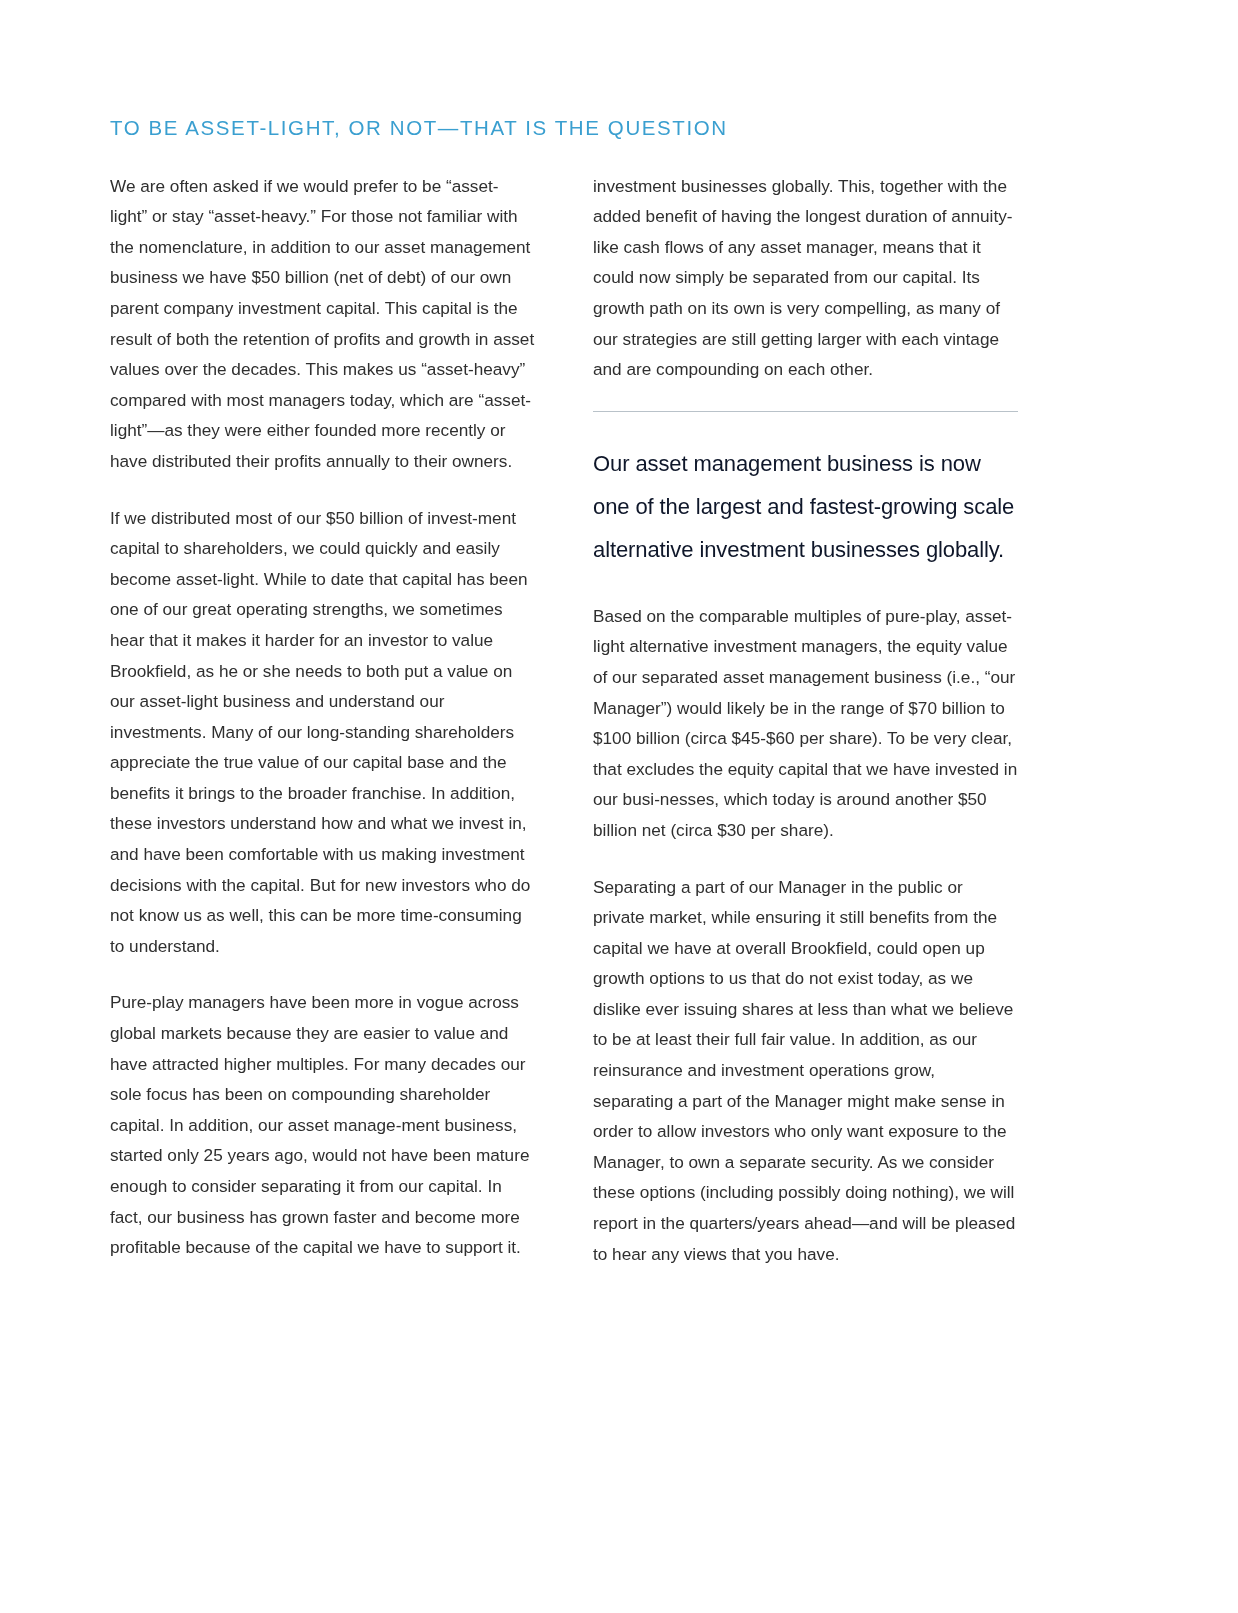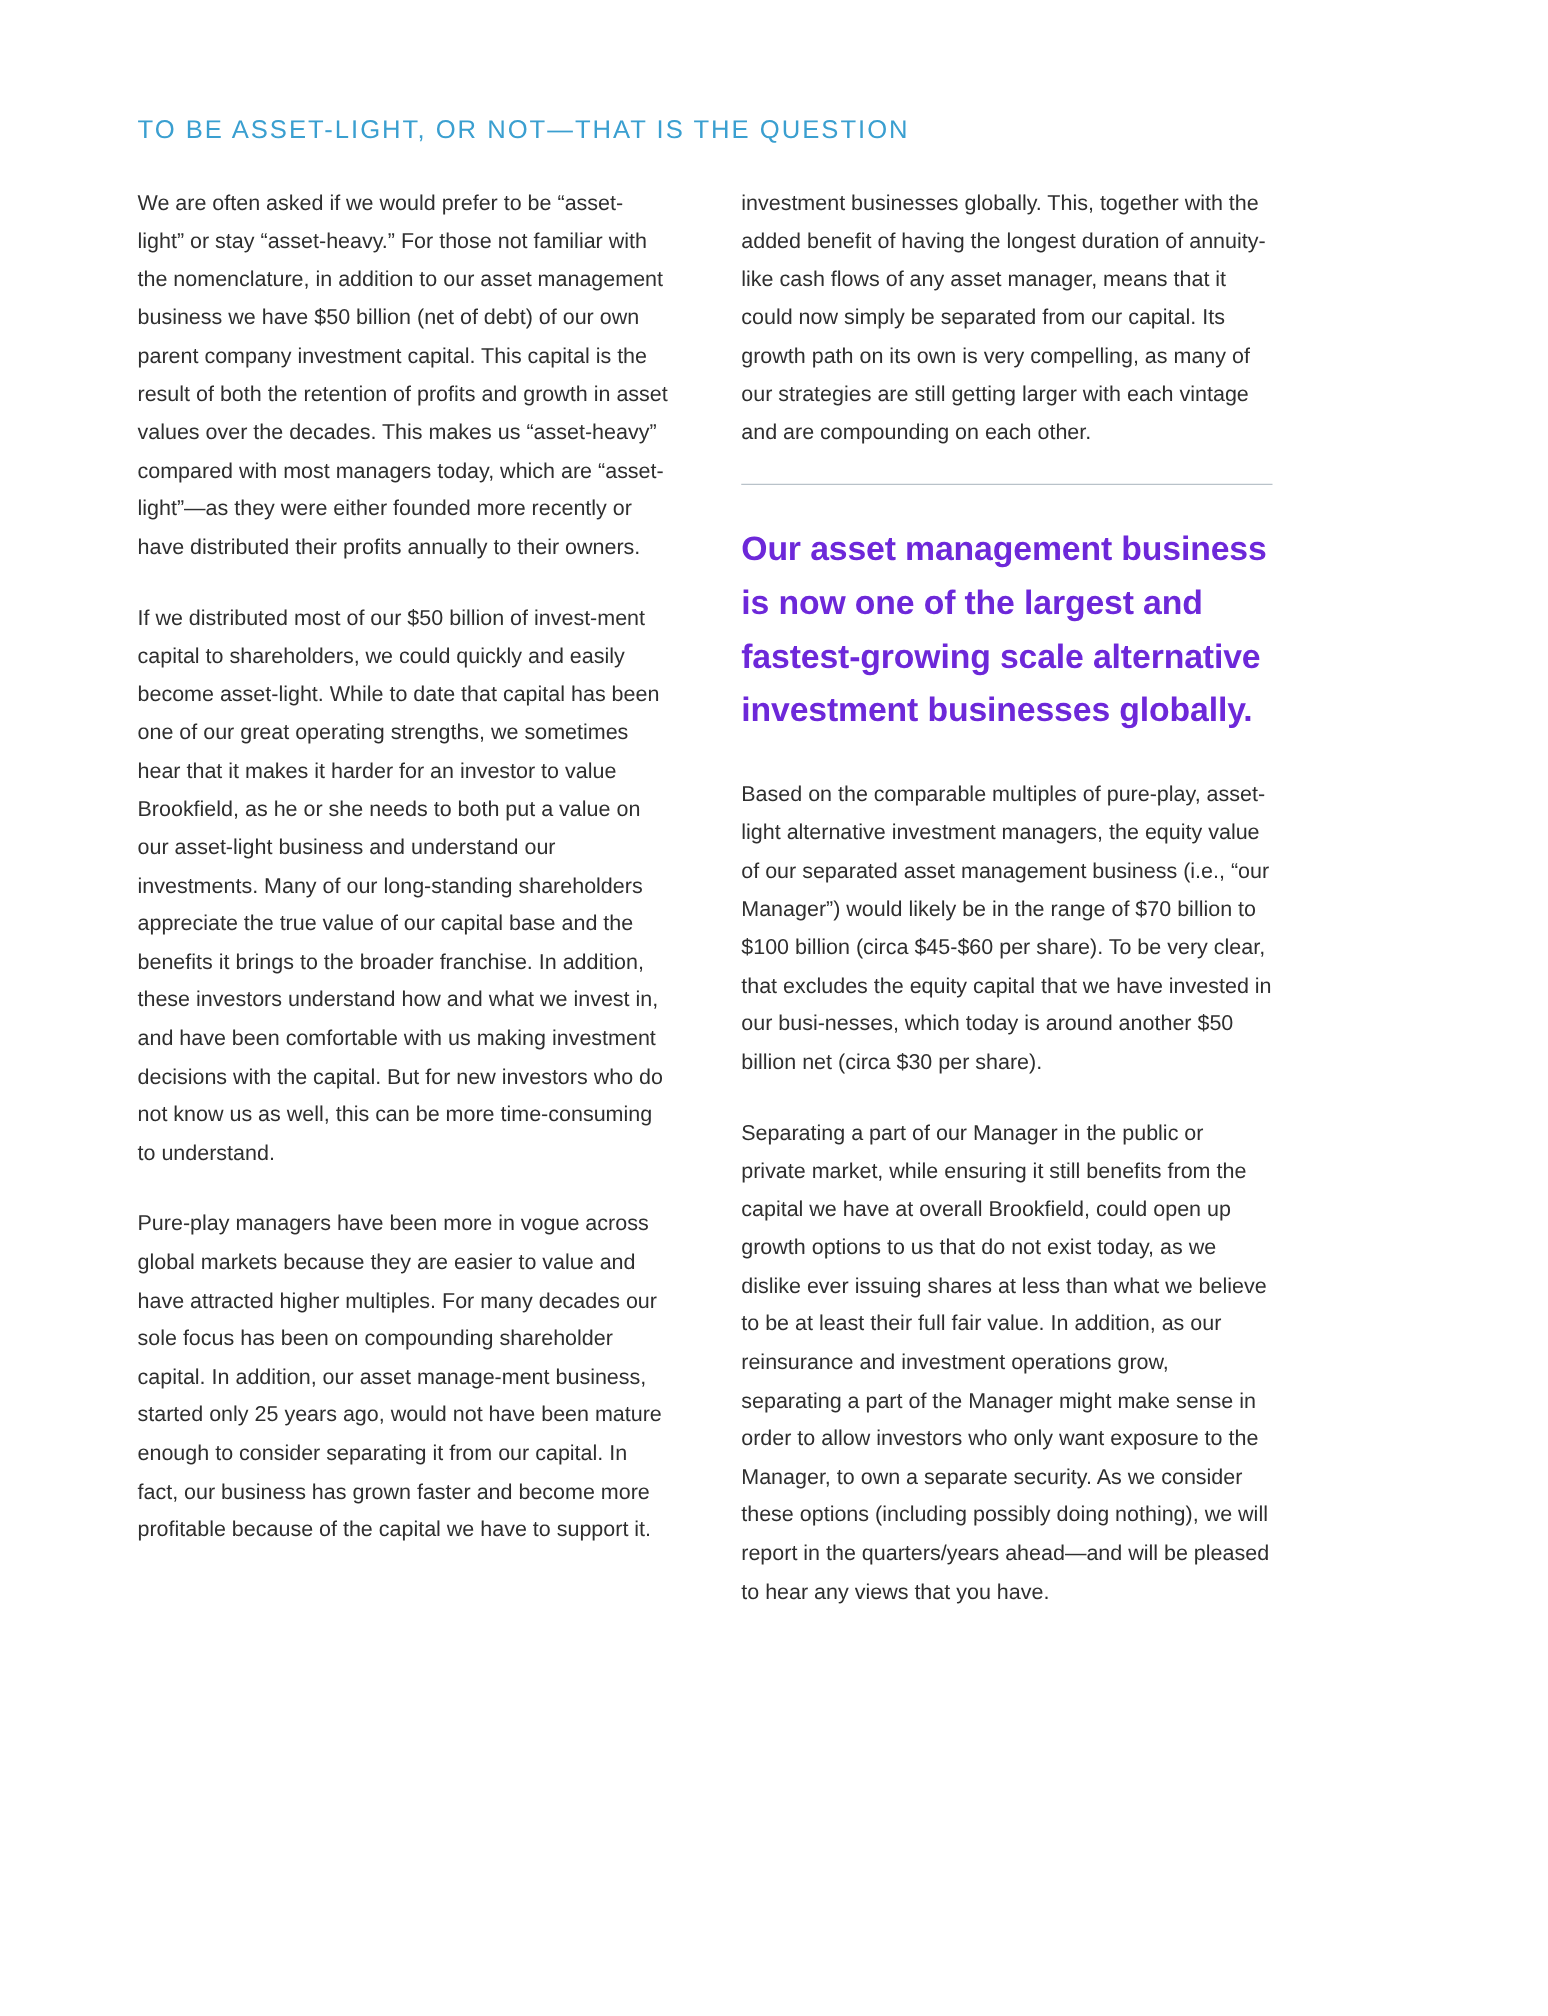--- a/index.html
+++ b/index.html
@@ -19,21 +19,21 @@
     position: absolute;
     left: 0;
     top: 0;
     width: 1238px;
     height: 1613px;
     background: #ffffff;
   }
   .content {
     position: absolute;
     left: 110px;
-    top: 92px;
+    top: 116px;
     width: 908px;
   }
   .section-title {
     font-size: 20.5px;
     letter-spacing: 1.6px;
     color: #3a9fd0;
     font-weight: 500;
     margin: 0 0 30px 0;
     line-height: 1.2;
     white-space: nowrap;
@@ -56,24 +56,24 @@
   p.body:last-child {
     margin-bottom: 0;
   }
   .rule {
     border: none;
     border-top: 1px solid #b9c2c9;
     margin: 22px 0 30px 0;
     width: 100%;
   }
   .pullquote {
-    font-size: 27px;
+    font-size: 22px;
     line-height: 43px;
-    font-weight: 700;
-    color: #6d28d9;
+    font-weight: 400;
+    color: #0f172a;
     margin: 0 0 30px 0;
     letter-spacing: -0.1px;
   }
 </style>
 </head>
 <body>
 
 <div class="page">
   <div class="content">
 

